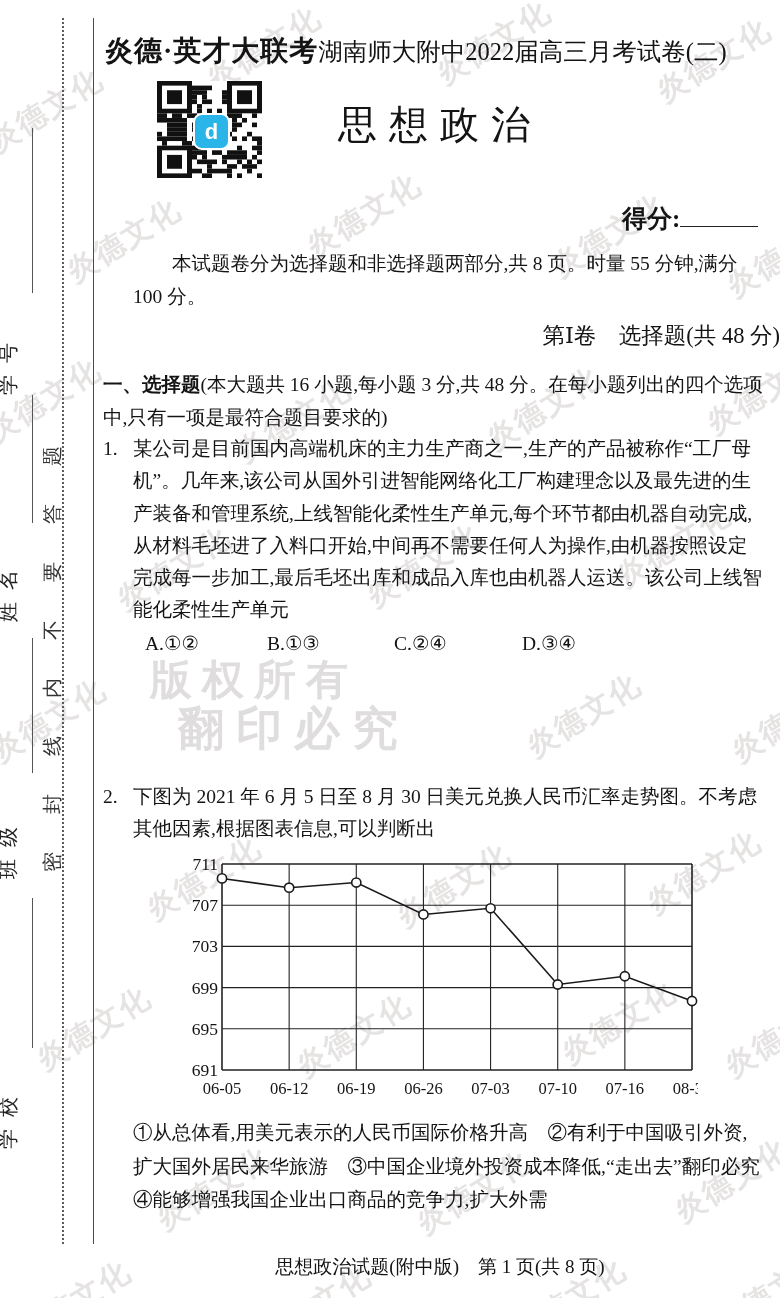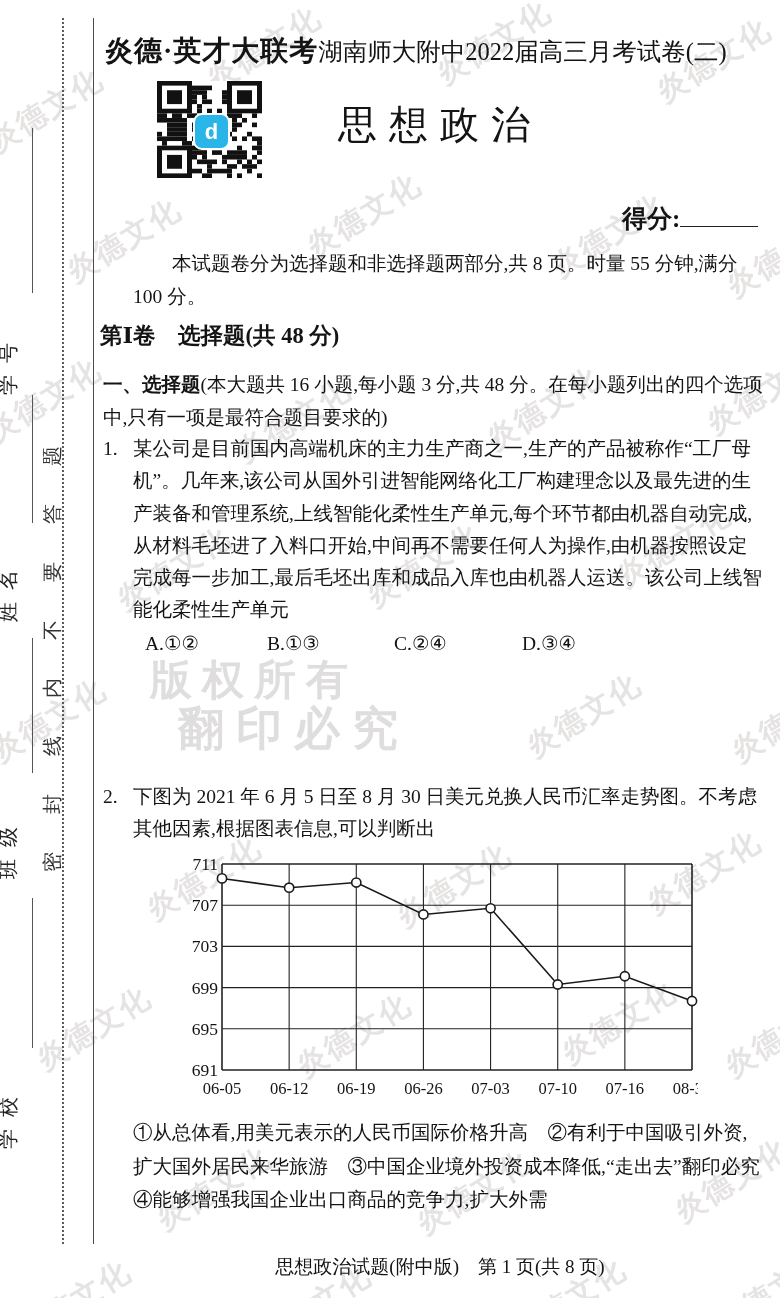--- a/index.html
+++ b/index.html
@@ -52,21 +52,21 @@
     color:#fff; font-family:"Liberation Sans","DejaVu Sans",sans-serif;
     font-weight:bold; font-size:22px; line-height:1;
   }
   .score-line{position:absolute; left:622px; top:202px; font-size:25px; font-weight:bold;}
   .score-blank{display:inline-block; width:78px; border-bottom:1.6px solid #222; height:18px;}
 
   
   .intro{position:absolute; left:133px; top:247px; width:629px;
     font-size:19.5px; line-height:33px; text-indent:2em;}
   .section-title{position:absolute; left:100px; top:320px; width:680px;
-    text-align:left; font-size:22.5px; font-weight:bold;}
+    text-align:right; font-size:22.5px; font-weight:normal;}
   .directions{position:absolute; left:103px; top:369px; width:660px;
     font-size:19.5px; line-height:32.5px;}
   .directions .dir-prefix{font-weight:bold;}
   .question{position:absolute; font-size:19.5px; line-height:32.3px;}
   .q-number{position:absolute; left:0; top:0;}
   .q-body{margin-left:30px;}
   .q-statements{margin-left:30px;}
   .choices{margin-left:42px; white-space:nowrap;}
   .choice{display:inline-block;}
   .choice.w1{width:122px;} .choice.w2{width:127px;} .choice.w3{width:128px;}

